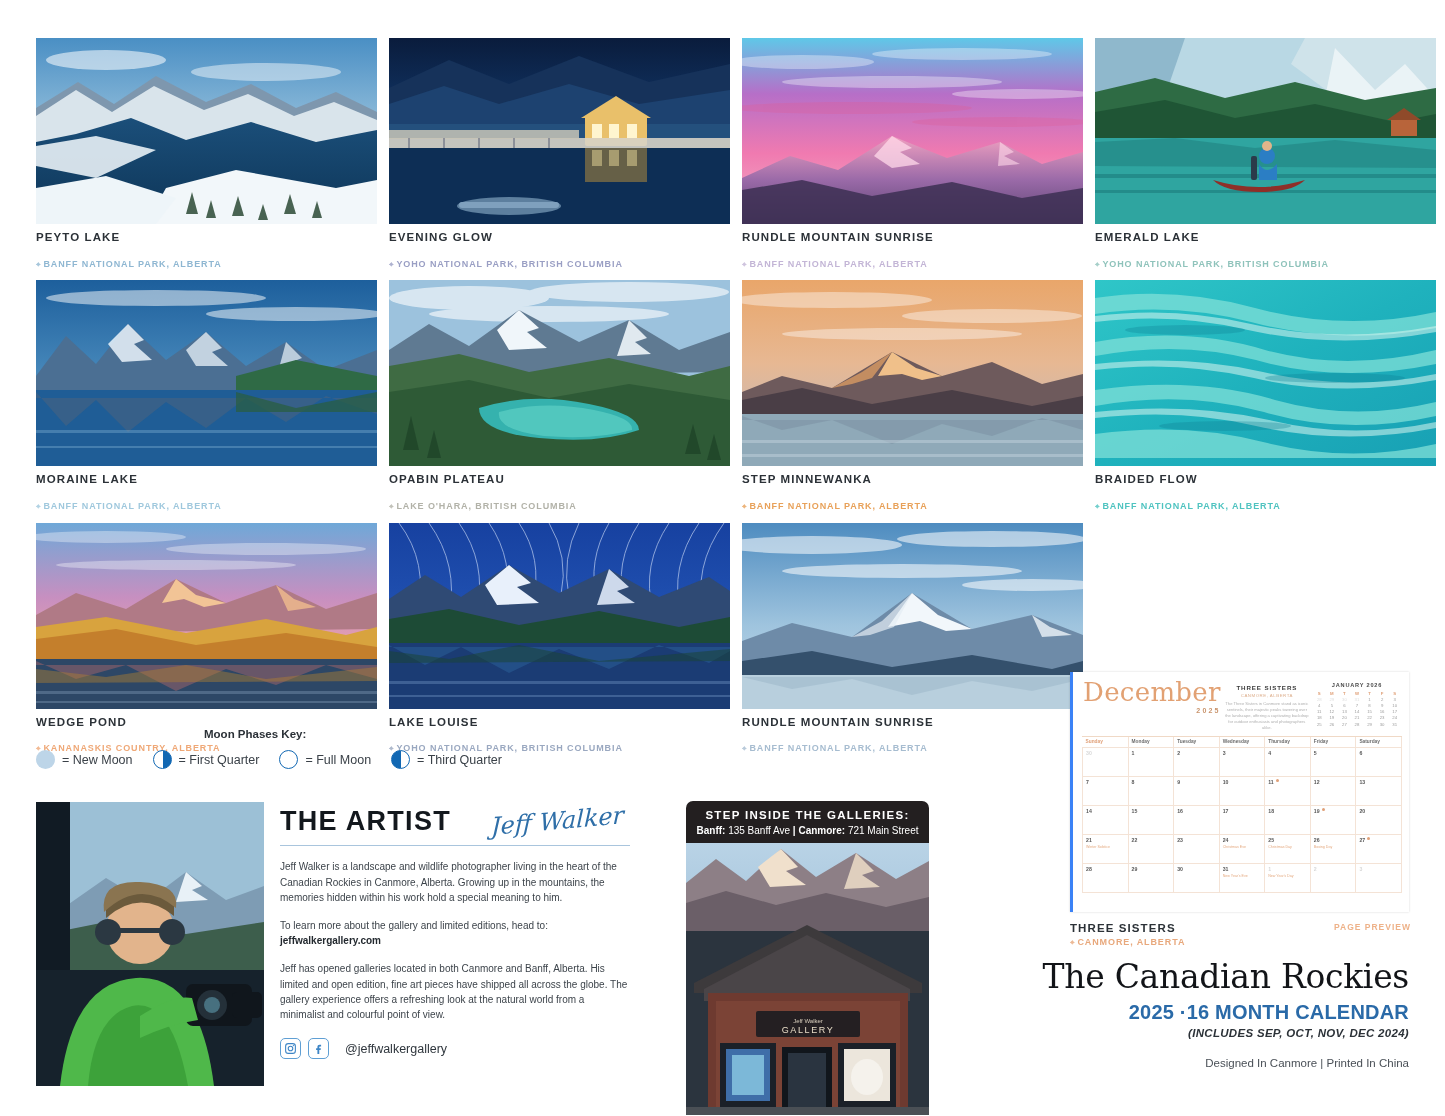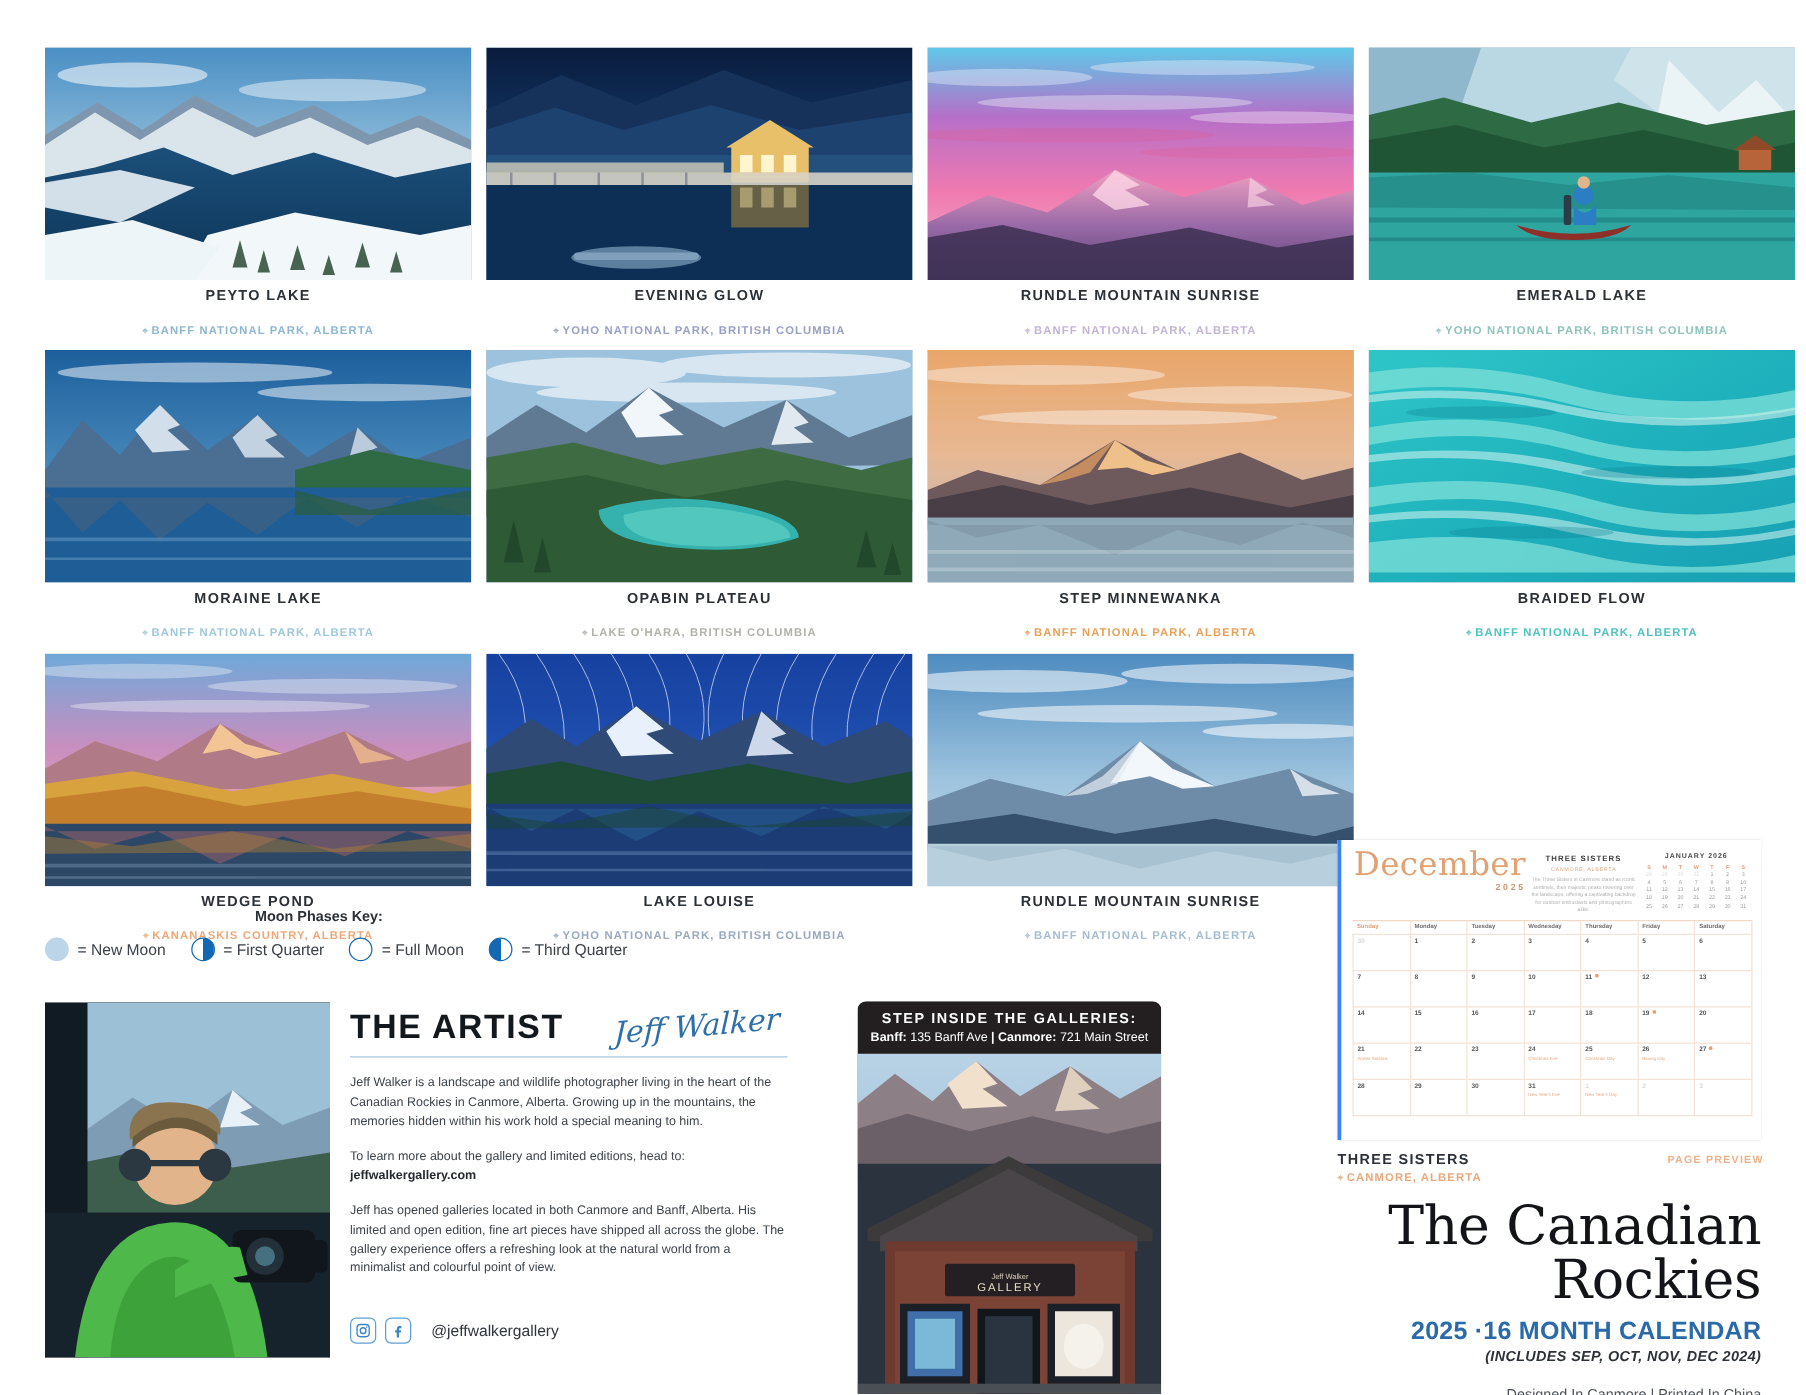--- a/index.html
+++ b/index.html
@@ -15,21 +15,21 @@
     width: 1445px; height: 1116px;
     background: #ffffff;
   }
 
   
   .grid {
     position: absolute;
     left: 36px; top: 38px;
     width: 1373px;
   }
-  .grid-row { display: flex; gap: 12px; margin-bottom: 10px; text-align: center; }
+  .grid-row { display: flex; gap: 12px; margin-bottom: 10px; }
   .cell { width: 341px; }
   .photo {
     width: 341px; height: 186px;
     position: relative;
     overflow: hidden;
     background: #9fb6c8;
   }
   .cap { padding-top: 7px; }
   .cap-title {
     font-size: 11.5px; font-weight: 700; letter-spacing: 1.1px;
@@ -79,21 +79,21 @@
   .artist-sign {
     font-family: "DejaVu Serif", serif;
     font-style: italic; font-size: 24px; color: #2f6fa8;
     transform: rotate(-5deg) skewX(-7deg); margin-bottom: 2px; margin-right: 6px;
   }
   .artist-rule { height: 1.4px; background: #a9c5dd; margin-top: 8px; }
   .artist-p {
     font-size: 10px; line-height: 1.52; color: #3d444b; margin-top: 13px;
   }
   .artist-url { font-weight: 700; color: #23292f; }
-  .social { display: flex; align-items: center; margin-top: 32px; }
+  .social { display: flex; align-items: center; margin-top: 16px; }
   .sbtn {
     width: 21px; height: 21px; border: 1.5px solid #5f9fd4; border-radius: 5px;
     display: flex; align-items: center; justify-content: center;
     margin-right: 7px; color: #3d85c6;
   }
   .shandle { font-size: 12.5px; color: #2f363d; margin-left: 9px; }
 
   
   .gal {
     position: absolute; left: 686px; top: 801px; width: 243px; height: 315px;
@@ -160,21 +160,21 @@
 
   .cal-cap { position: absolute; left: 1070px; top: 922px; width: 341px;
              display: flex; justify-content: space-between; align-items: flex-start; }
   .cal-cap-t { font-size: 11.5px; font-weight: 700; letter-spacing: 1.1px; color: #2b3137; }
   .cal-cap-l { font-size: 9px; font-weight: 700; letter-spacing: .9px; color: #e8a87c; margin-top: 3px; }
   .pagepv { font-size: 8.5px; font-weight: 700; letter-spacing: 1px; color: #eeb289; }
 
   
   .titleblock { position: absolute; right: 36px; top: 960px; width: 430px; text-align: right; }
   .bigtitle {
-    font-family: "DejaVu Serif", serif; font-size: 43px; color: #121418;
+    font-family: "DejaVu Serif", serif; font-size: 33px; color: #121418;
     line-height: 1; letter-spacing: -.3px;
   }
   .subtitle {
     font-size: 20px; font-weight: 800; color: #2a6aa8; letter-spacing: .2px; margin-top: 8px;
   }
   .subtitle2 {
     font-size: 11.5px; font-style: italic; font-weight: 700; color: #2c3238;
     letter-spacing: .3px; margin-top: 3px;
   }
   .meta { font-size: 11.5px; color: #4a5057; margin-top: 16px; line-height: 1.45; }

